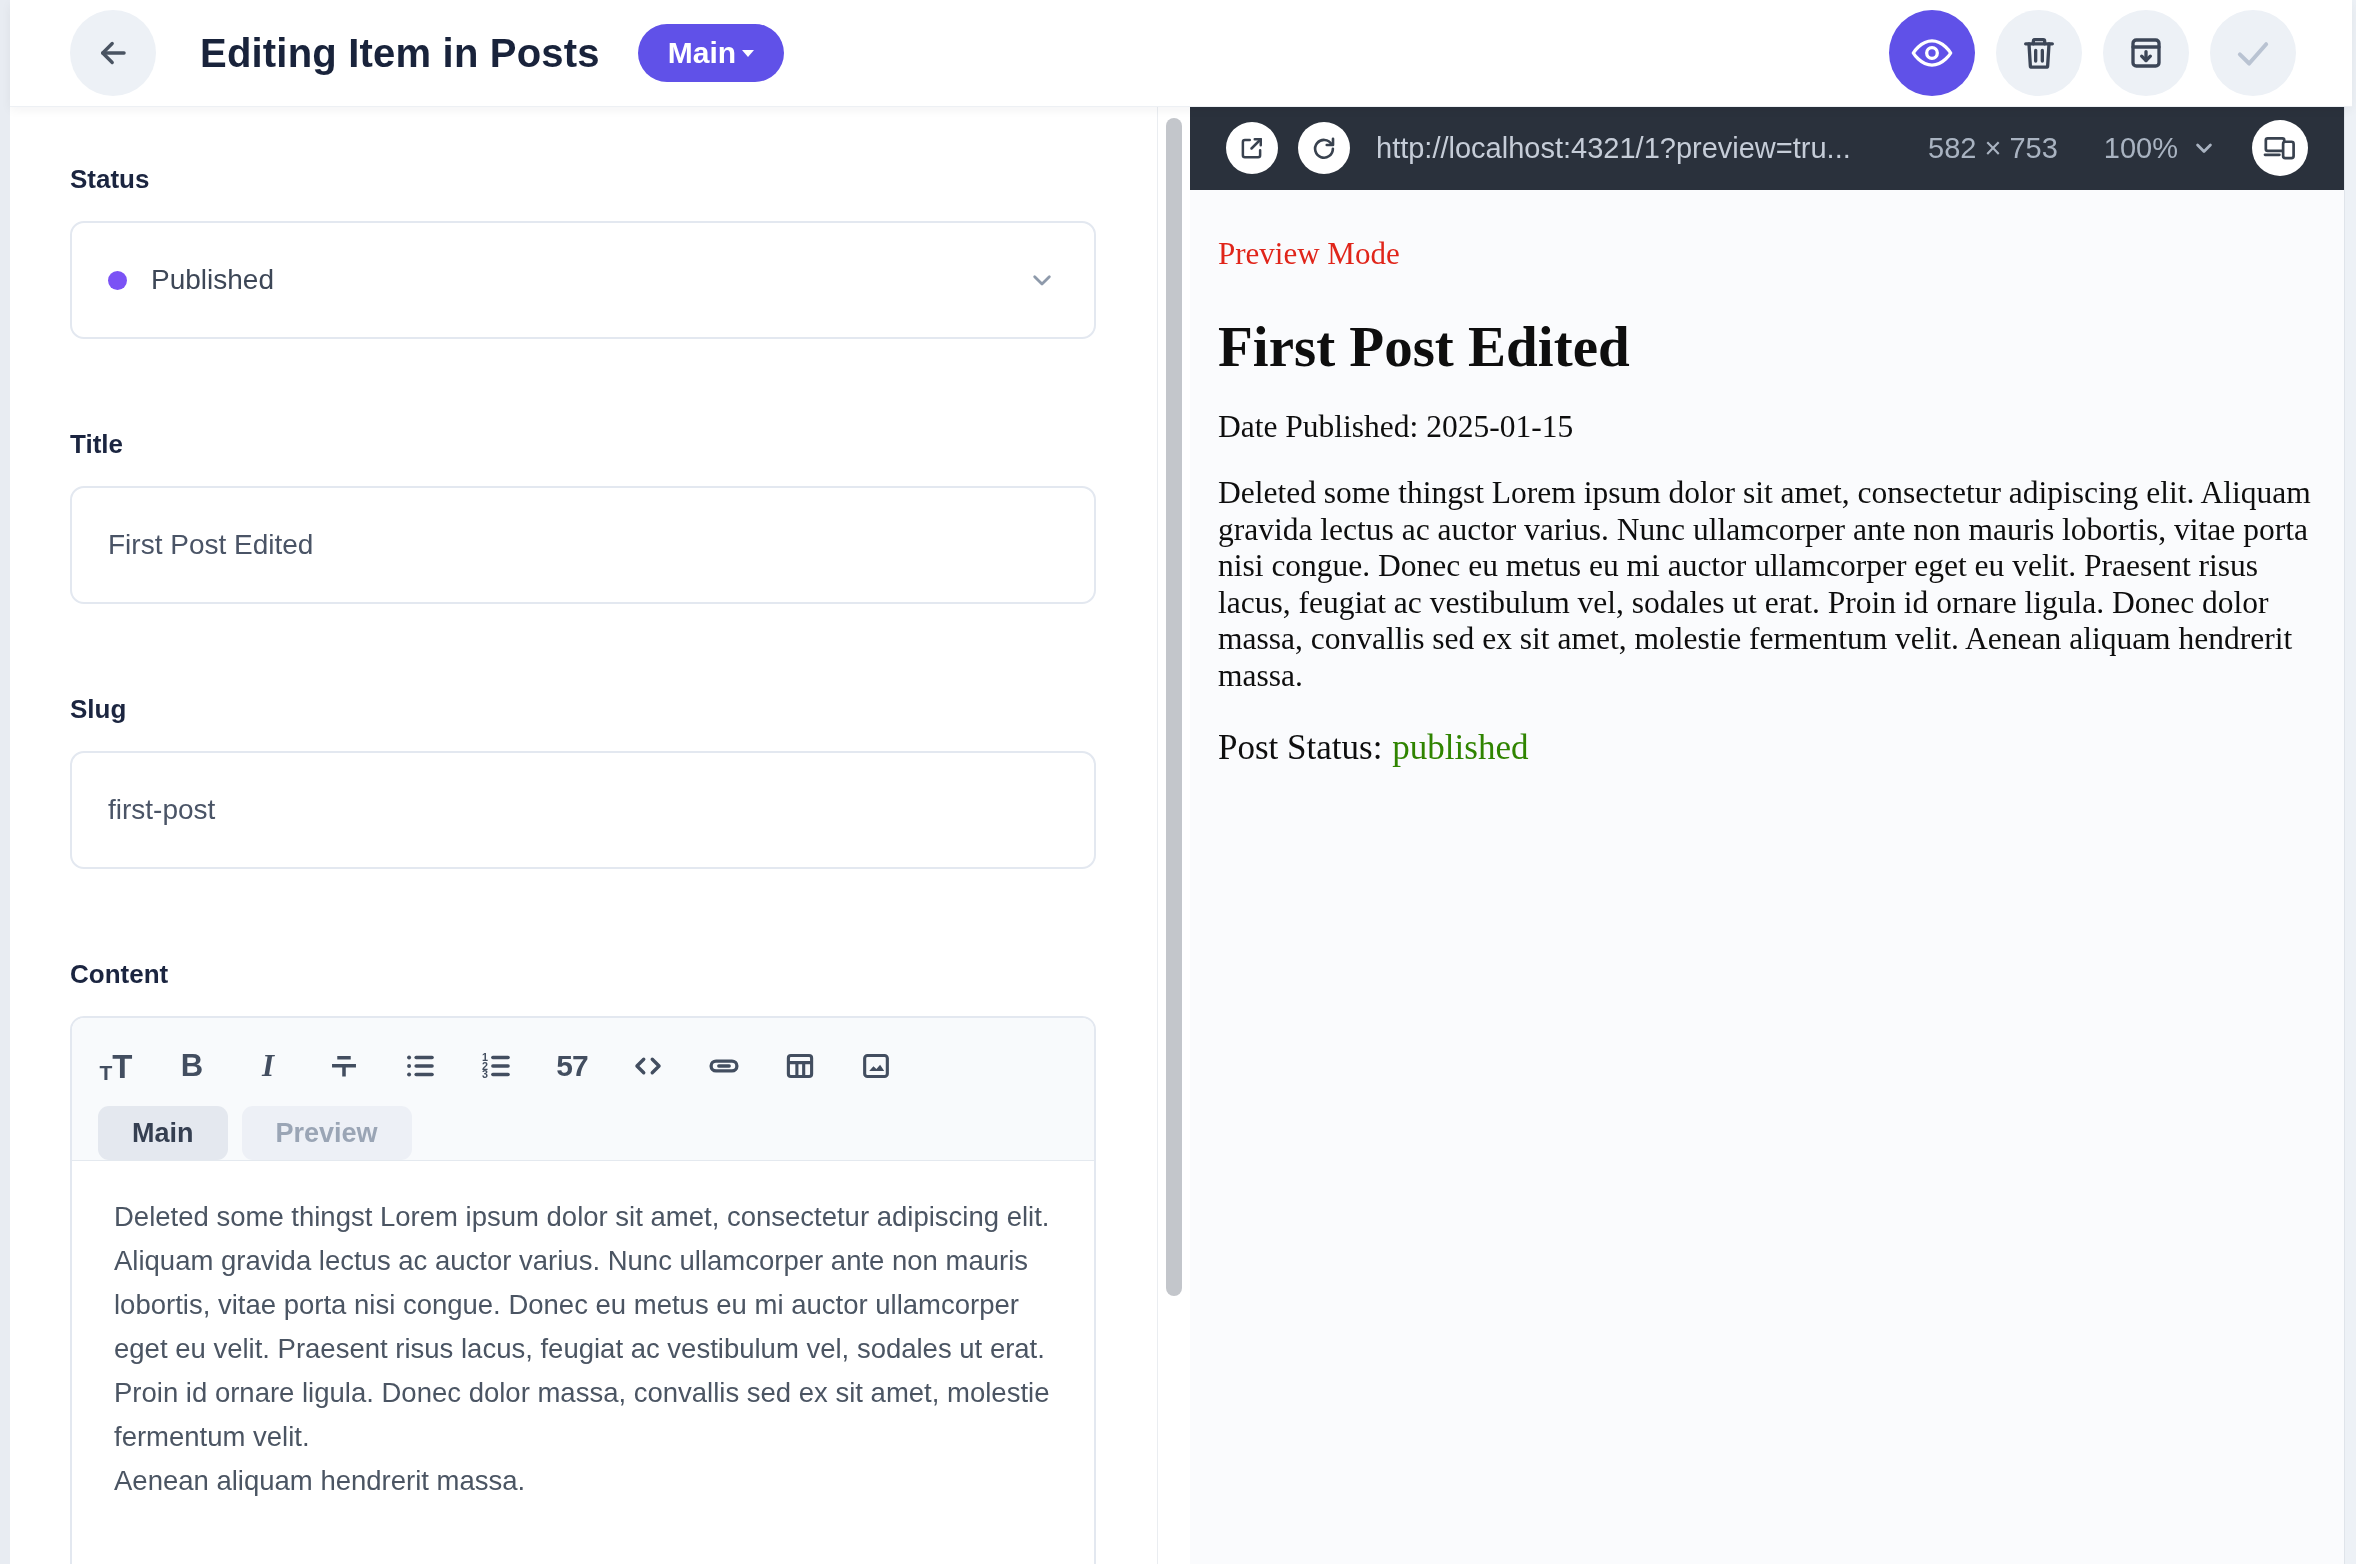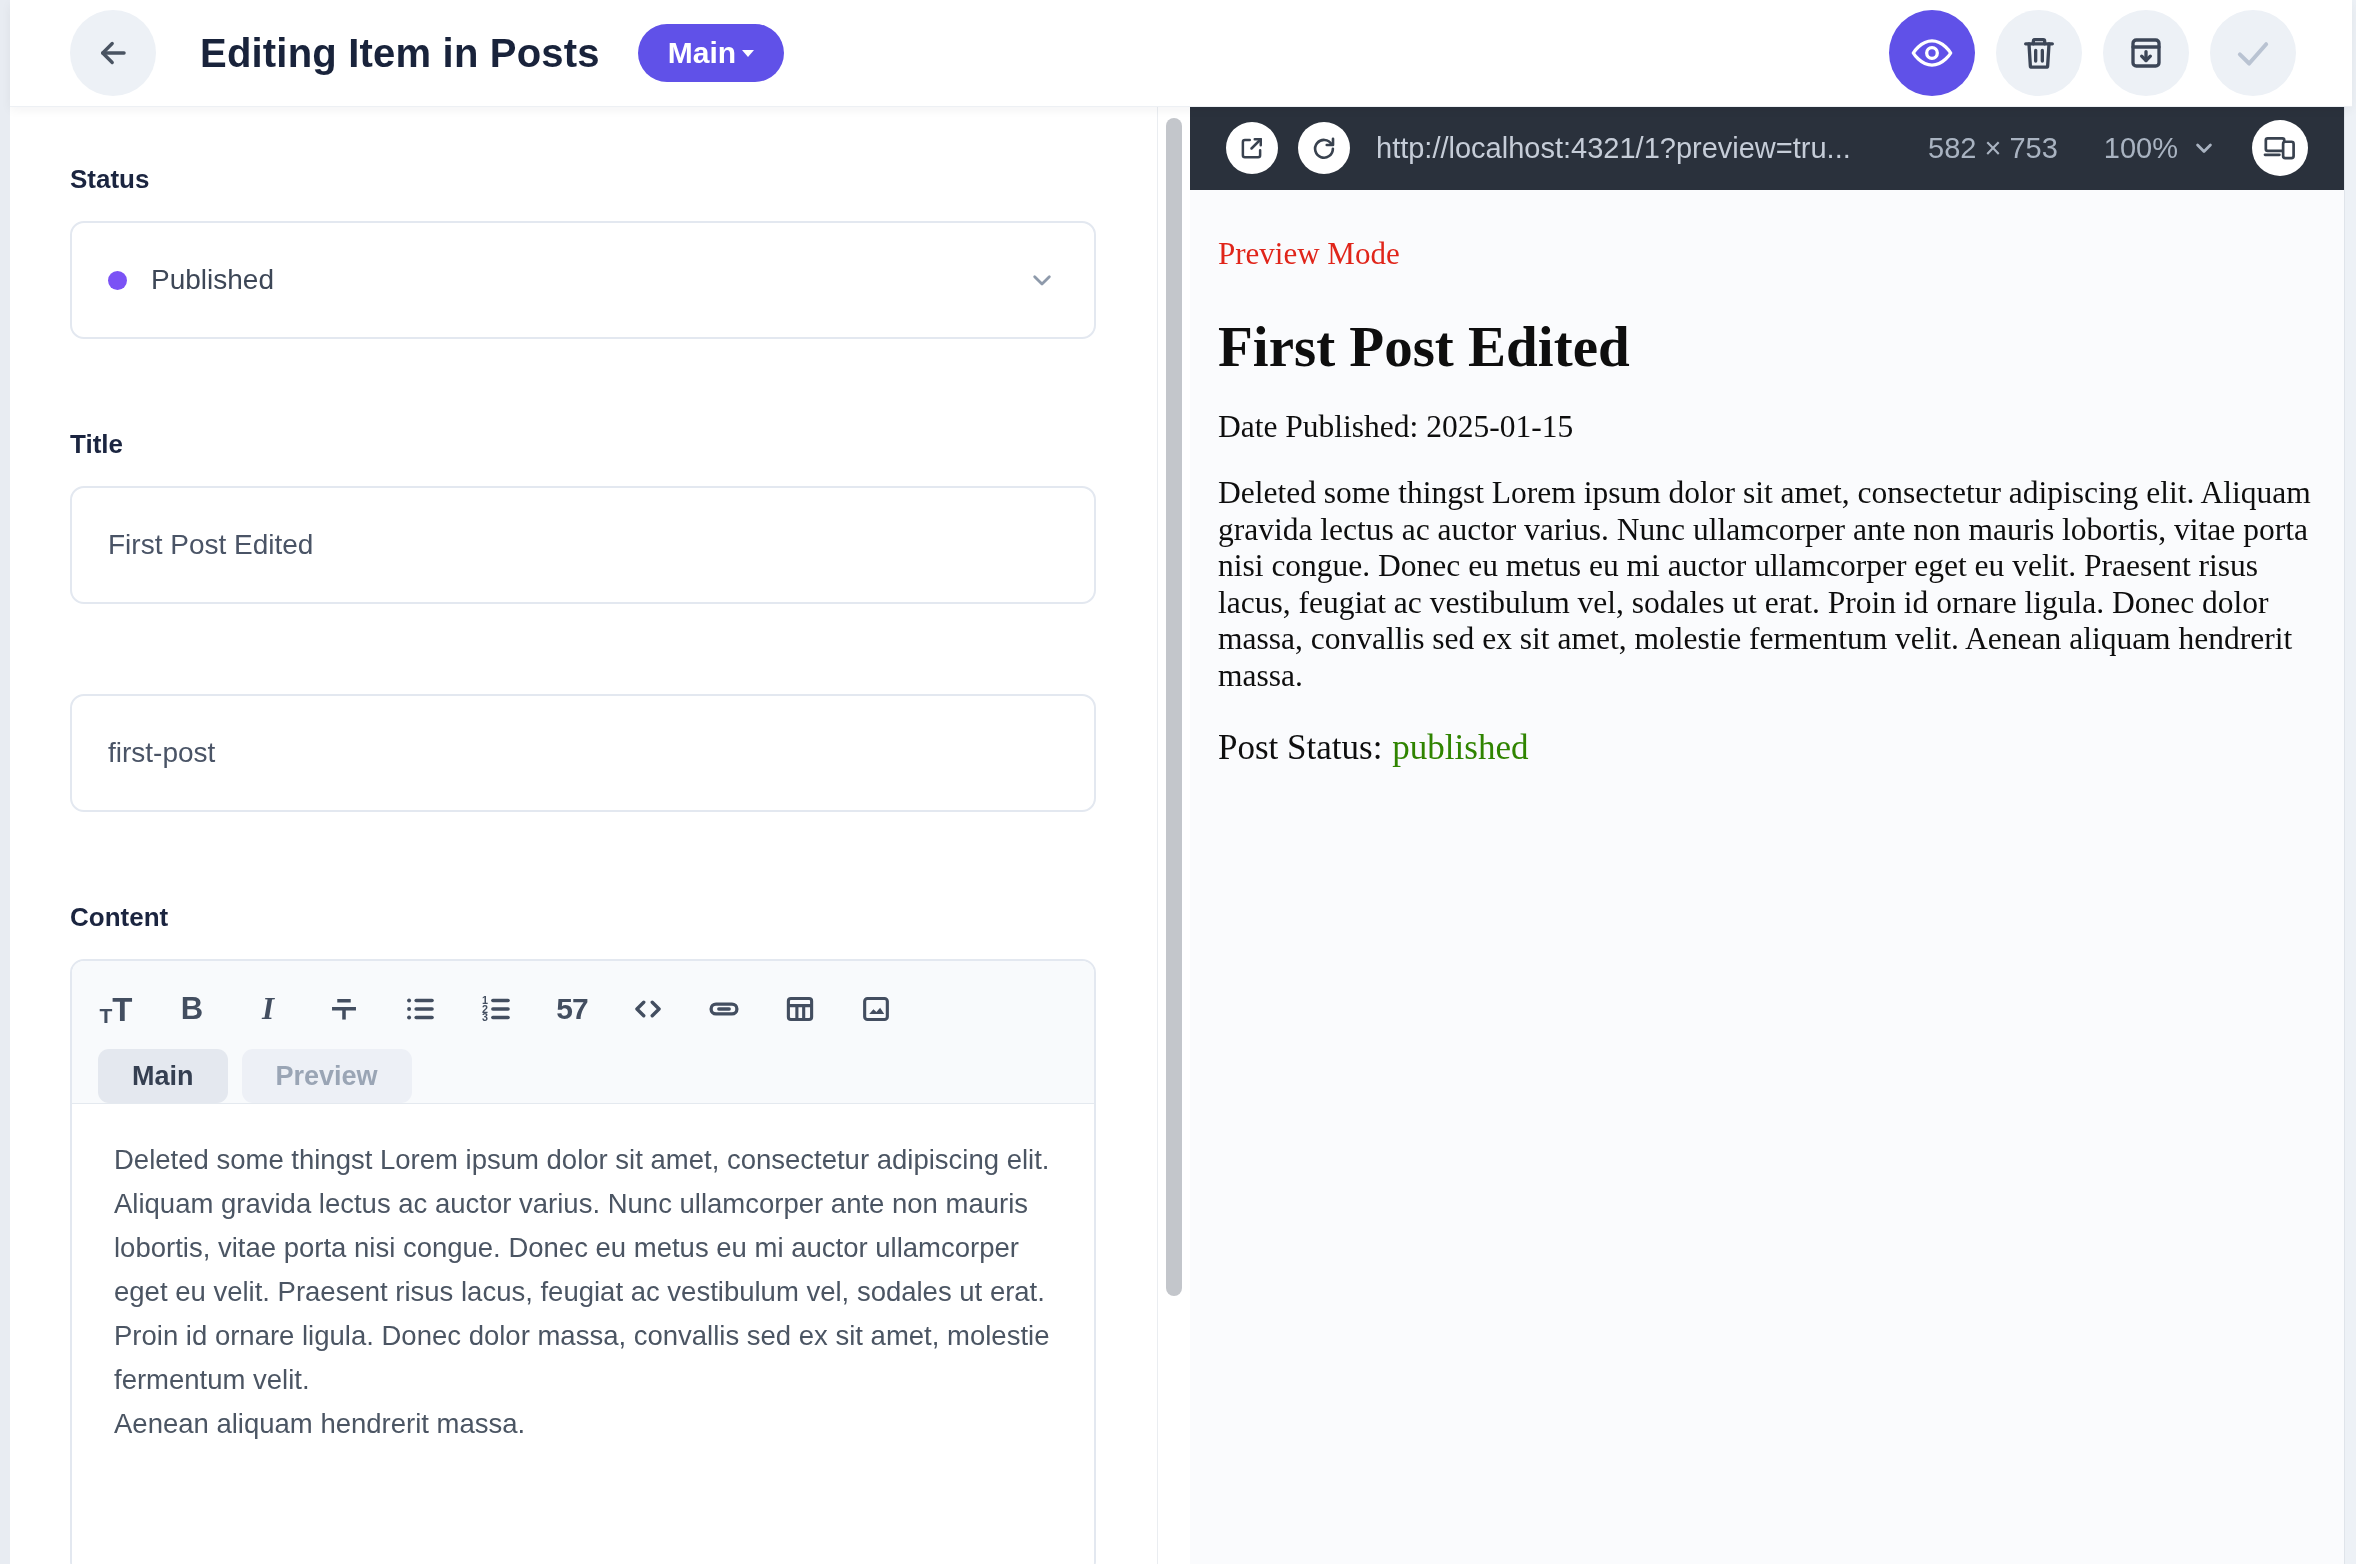--- a/index.html
+++ b/index.html
@@ -165,20 +165,21 @@
           </span>
         </div>
       </div>
 
       <div class="field-group">
         <div class="field-label">Title</div>
         <input class="control text-input" type="text" value="First Post Edited" style="">
       </div>
 
       <div class="field-group">
+        <div class="field-label">Slug</div>
         <input class="control text-input" type="text" value="first-post" style="">
       </div>
 
       <div class="field-group">
         <div class="field-label">Content</div>
         <div class="editor-box">
           <div class="editor-head">
             <div class="tool-row">
               <button class="tool-btn">
                 <span class="glyph-tt">

